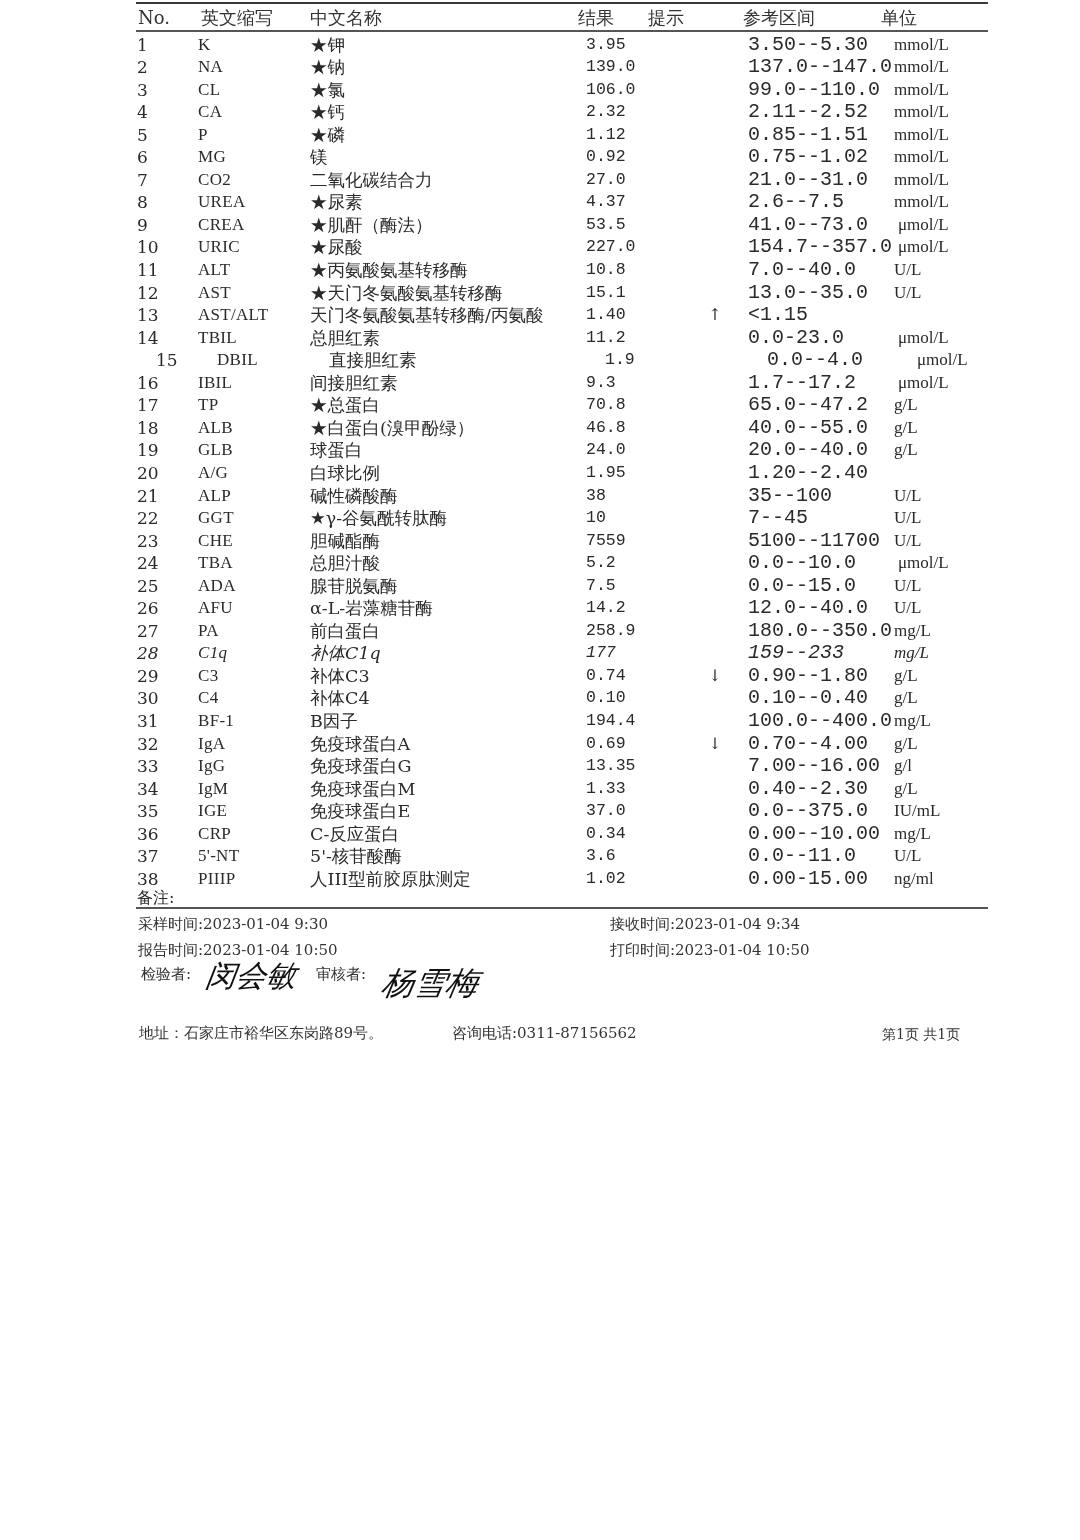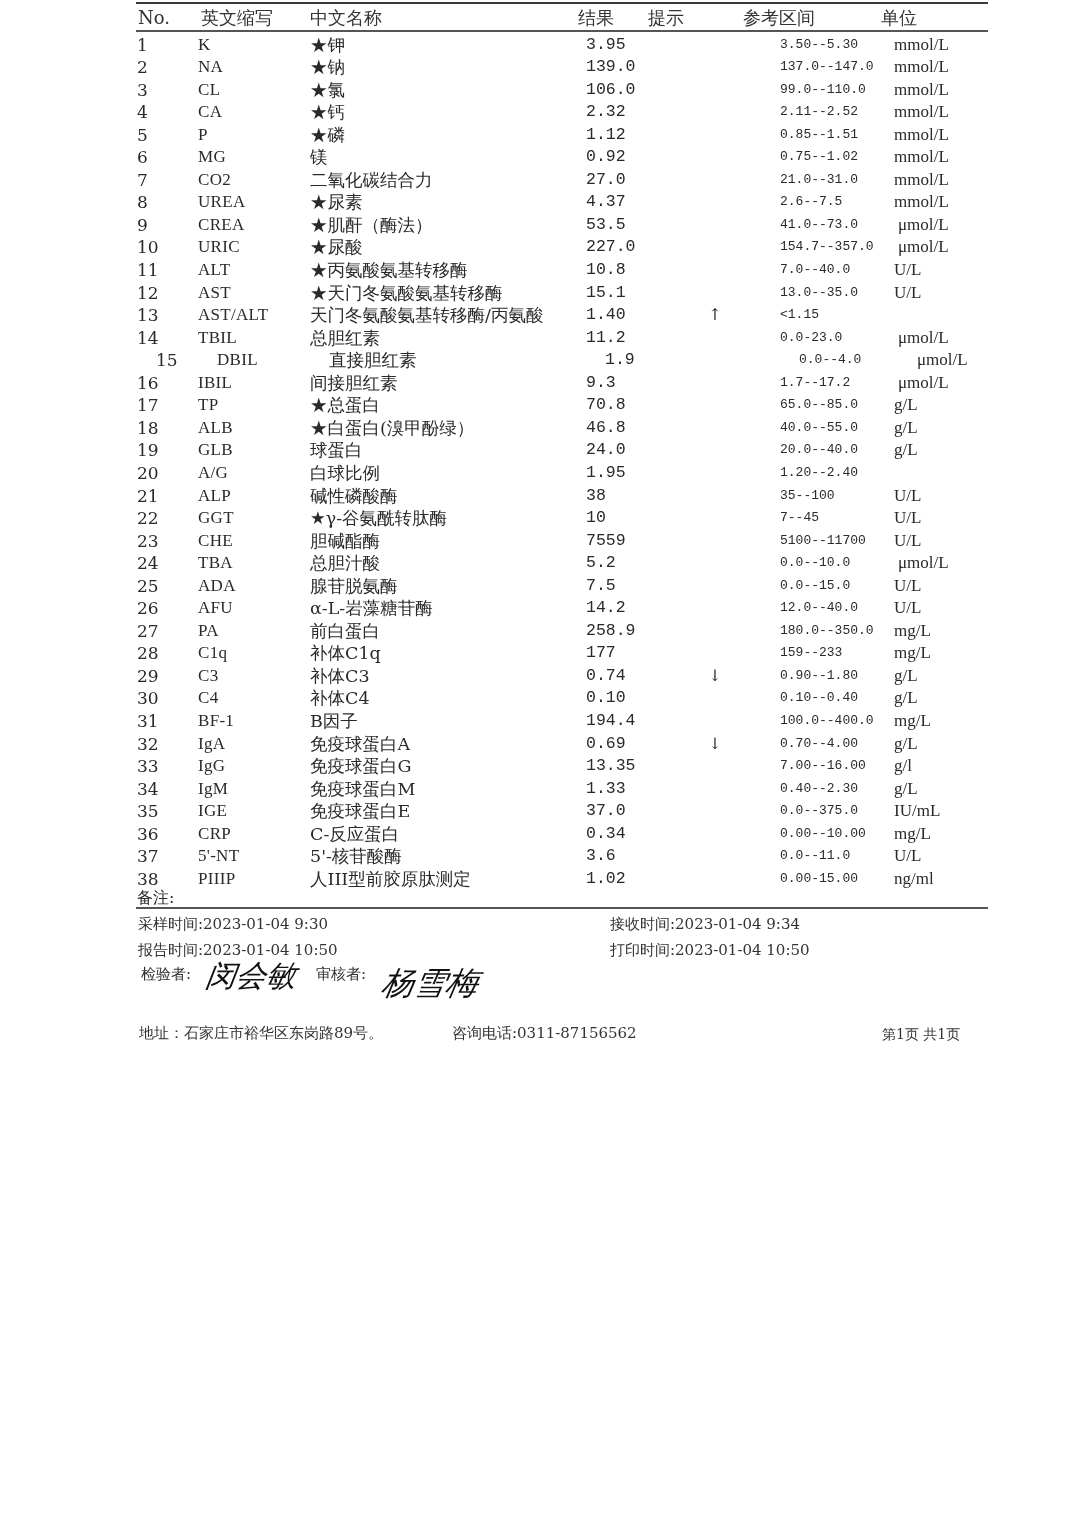--- a/index.html
+++ b/index.html
@@ -14,21 +14,21 @@
   .rule-bottom { position: absolute; left: 136px; top: 907px; width: 852px; height: 2px; background: #555; }
 
   .hdr { position: absolute; top: 6px; height: 24px; font-size: 18px; line-height: 24px; color: #333; white-space: nowrap; }
   .row { position: absolute; left: 0; width: 1080px; height: 22.5px; font-size: 17px; line-height: 22px; white-space: nowrap; }
   .cell { position: absolute; top: 0; white-space: nowrap; }
   .c-no { left: 137px; }
   .c-abbr { left: 198px; font-family: "Liberation Serif", serif; font-size: 17px; letter-spacing: 0.3px; }
   .c-name { left: 310px; font-size: 17.5px; }
   .c-res { left: 586px; font-family: "Liberation Mono", monospace; font-size: 16.5px; }
   .c-flag { left: 708px; font-size: 16px; width: 14px; text-align: center; }
-  .c-ref { left: 780px; font-family: "Liberation Mono", monospace; font-size: 13px; }
+  .c-ref { left: 748px; font-family: "Liberation Mono", monospace; font-size: 20px; }
   .c-unit { left: 894px; font-family: "Liberation Serif", serif; font-size: 17px; }
   .c-unit.mu { left: 898px; }
 
   .note { position: absolute; left: 137px; top: 888px; font-size: 16px; line-height: 20px; }
   .meta { position: absolute; font-size: 15px; line-height: 20px; white-space: nowrap; color: #333; }
   .sig { position: absolute; font-family: "DejaVu Serif", serif; font-style: italic; color: #111; white-space: nowrap; }
 </style>
 </head>
 <body>
 
@@ -190,21 +190,21 @@
         <span class="cell c-flag"></span>
         <span class="cell c-ref">1.7--17.2</span>
         <span class="cell c-unit mu">μmol/L</span>
       </div>
       <div class="row" style="top: 394.3px;">
         <span class="cell c-no">17</span>
         <span class="cell c-abbr">TP</span>
         <span class="cell c-name">★总蛋白</span>
         <span class="cell c-res">70.8</span>
         <span class="cell c-flag"></span>
-        <span class="cell c-ref">65.0--85.0</span>
+        <span class="cell c-ref">65.0--47.2</span>
         <span class="cell c-unit">g/L</span>
       </div>
       <div class="row" style="top: 416.85px;">
         <span class="cell c-no">18</span>
         <span class="cell c-abbr">ALB</span>
         <span class="cell c-name">★白蛋白(溴甲酚绿）</span>
         <span class="cell c-res">46.8</span>
         <span class="cell c-flag"></span>
         <span class="cell c-ref">40.0--55.0</span>
         <span class="cell c-unit">g/L</span>
@@ -283,21 +283,21 @@
       </div>
       <div class="row" style="top: 619.8px;">
         <span class="cell c-no">27</span>
         <span class="cell c-abbr">PA</span>
         <span class="cell c-name">前白蛋白</span>
         <span class="cell c-res">258.9</span>
         <span class="cell c-flag"></span>
         <span class="cell c-ref">180.0--350.0</span>
         <span class="cell c-unit">mg/L</span>
       </div>
-      <div class="row" style="top: 642.35px;">
+      <div class="row" style="top: 642.35px; font-style: italic;">
         <span class="cell c-no">28</span>
         <span class="cell c-abbr">C1q</span>
         <span class="cell c-name">补体C1q</span>
         <span class="cell c-res">177</span>
         <span class="cell c-flag"></span>
         <span class="cell c-ref">159--233</span>
         <span class="cell c-unit">mg/L</span>
       </div>
       <div class="row" style="top: 664.9px;">
         <span class="cell c-no">29</span>

